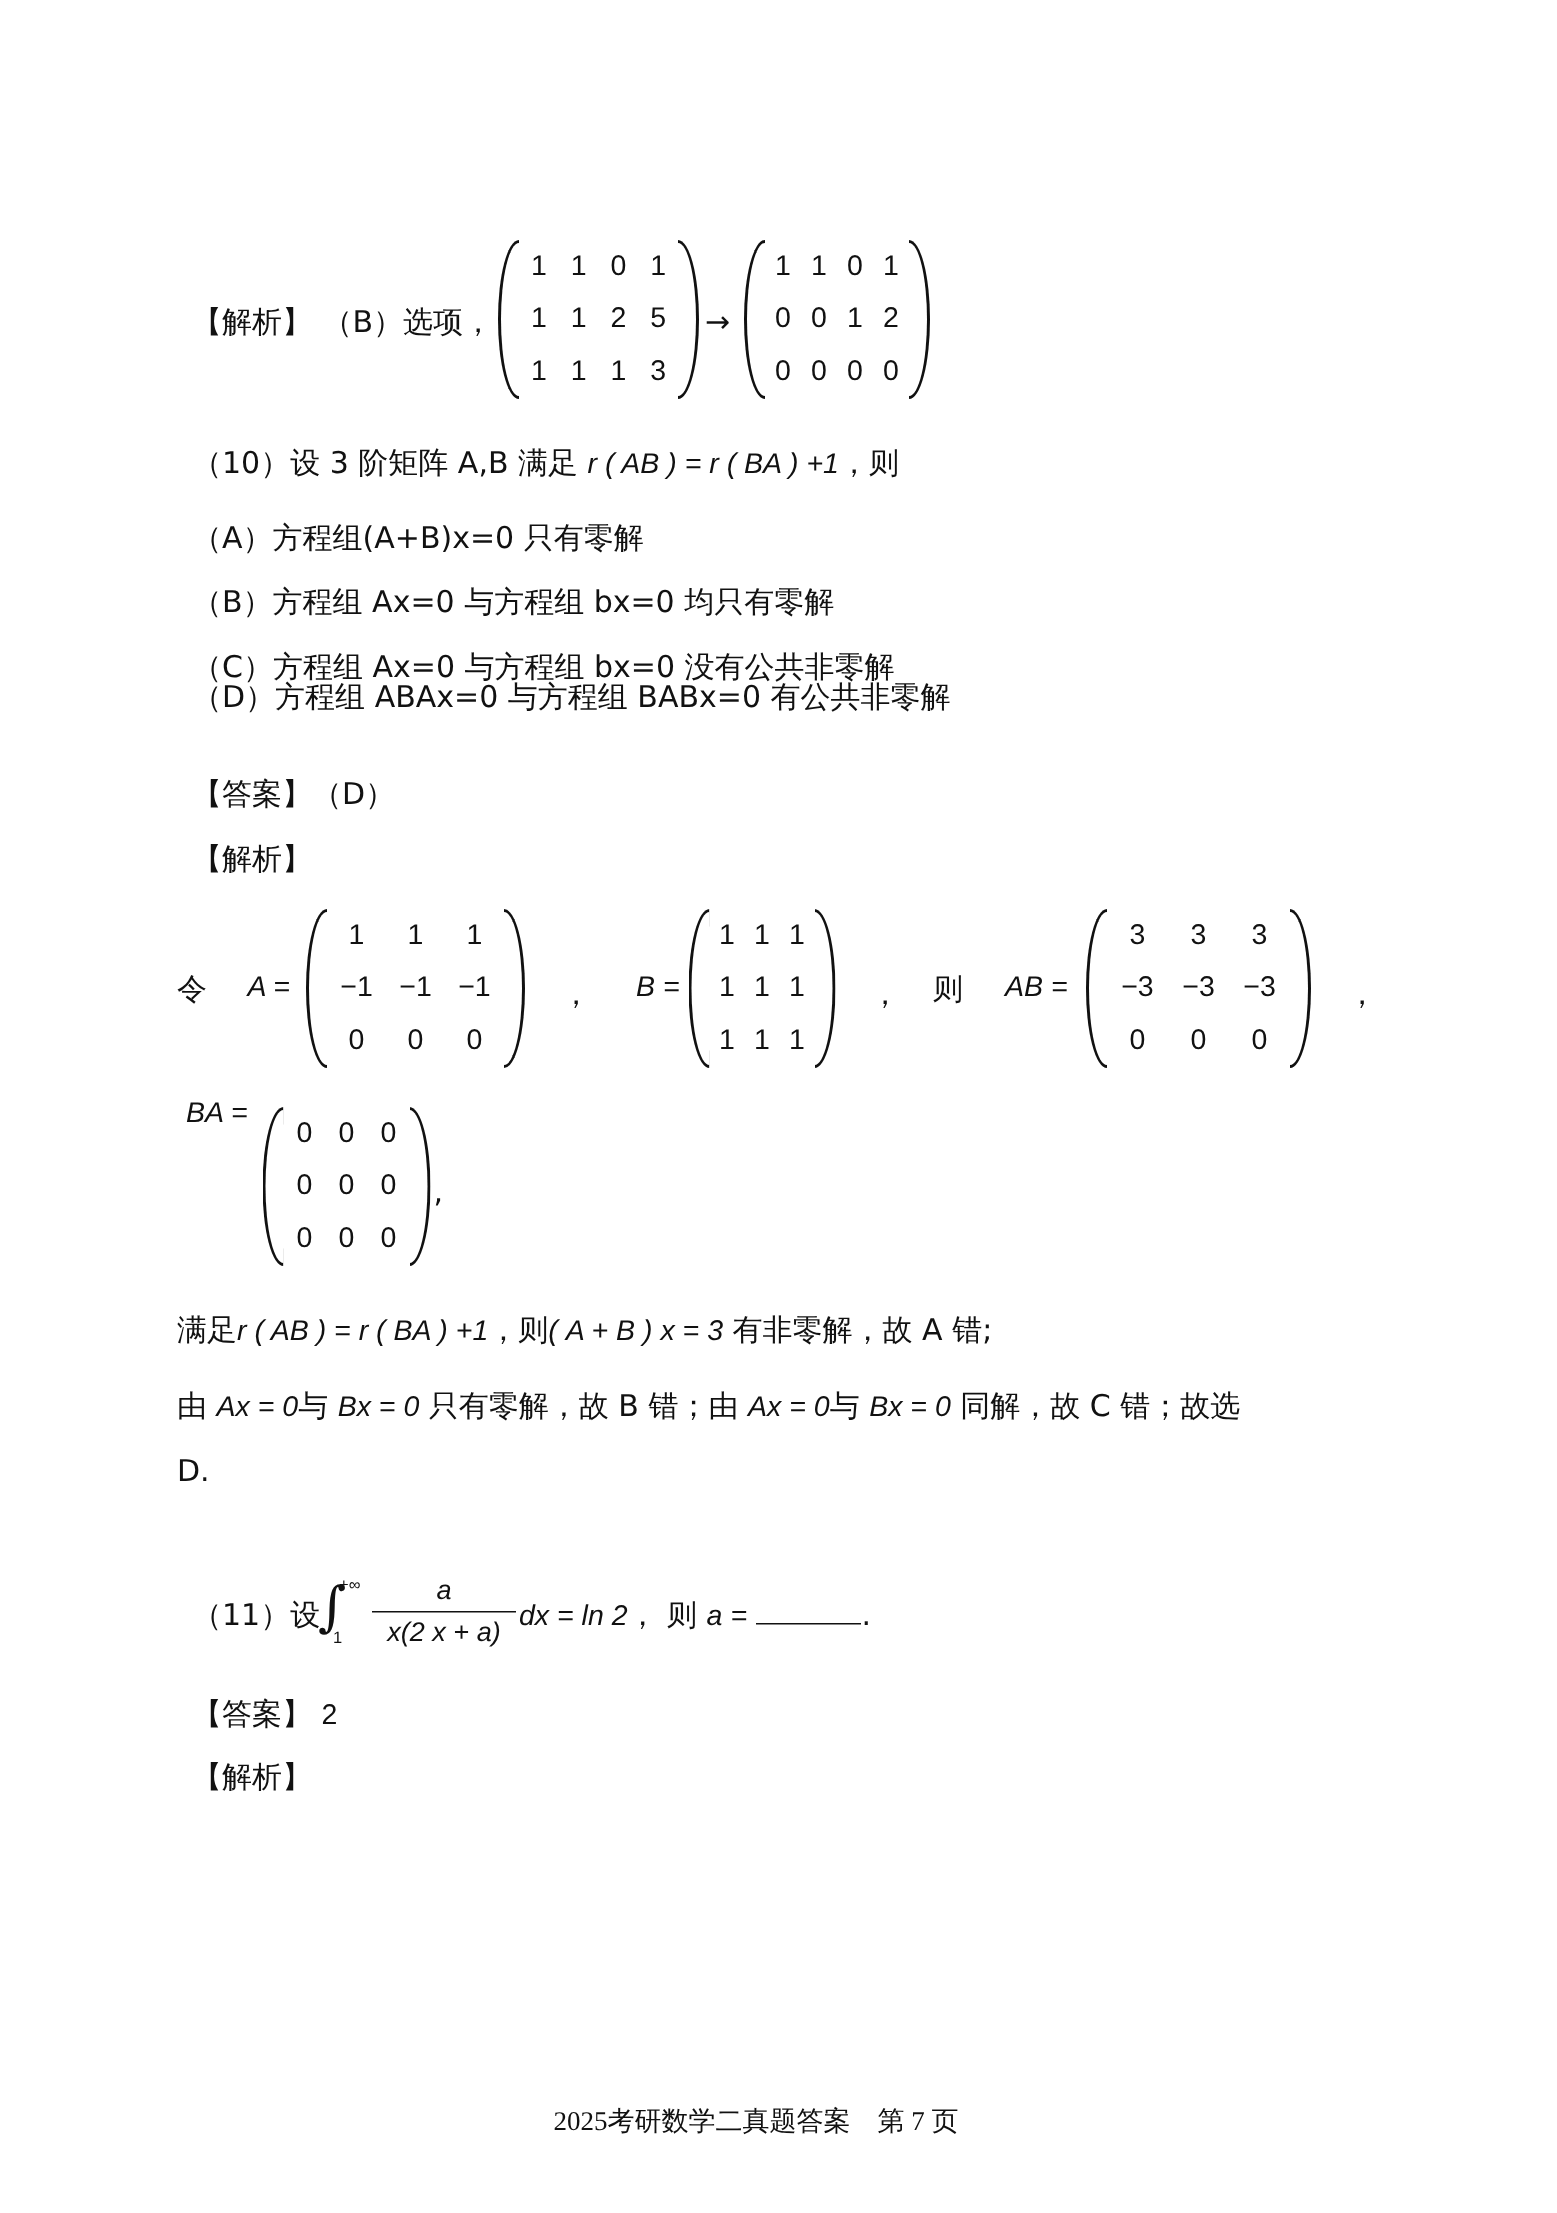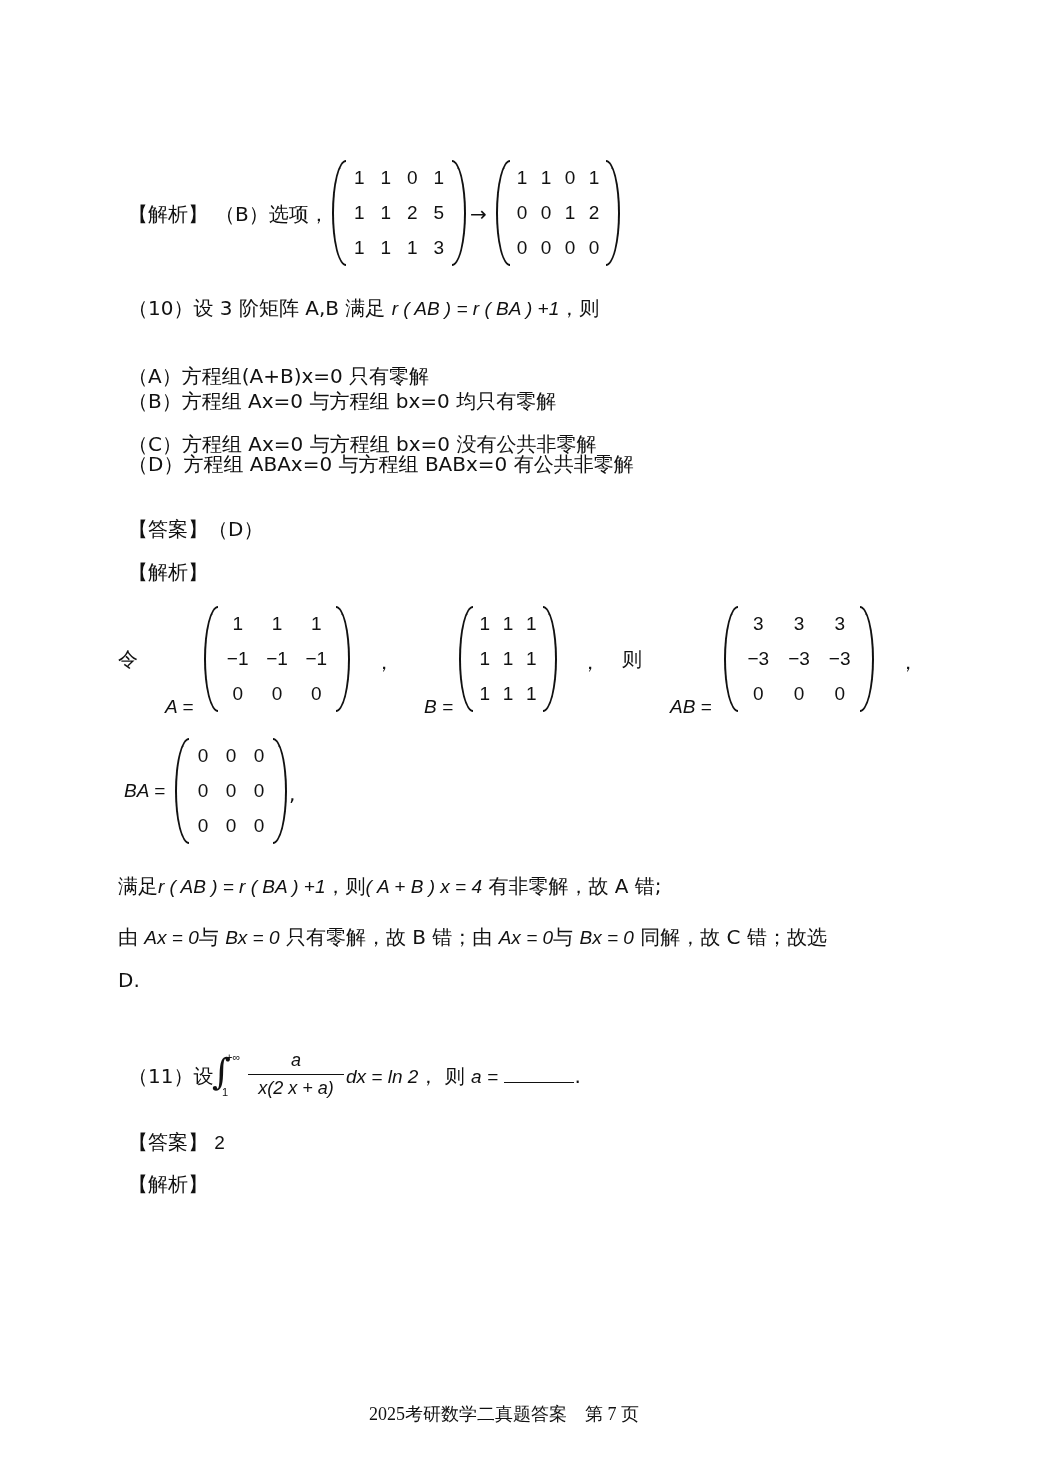--- a/index.html
+++ b/index.html
@@ -1,20 +1,20 @@
 <!DOCTYPE html>
 <html><head>
 <meta charset="utf-8">
 <style>
   html, body { margin:0; padding:0; background:#ffffff; }
   body { width:1038px; height:1475px; position:relative; overflow:hidden;
          font-family:"DejaVu Sans", "Liberation Sans", sans-serif; color:#111; }
   .abs { position:absolute; white-space:nowrap; }
   .t { font-size:20px; line-height:24px; }
-  .m { font-family:"Liberation Sans", sans-serif; font-style:italic; font-size:19px;margin-top:48px; }
+  .m { font-family:"Liberation Sans", sans-serif; font-style:italic; font-size:19px; }
   .mr { font-family:"Liberation Sans", sans-serif; font-size:19px; }
   .matrix { position:absolute; }
   .matrix .lp, .matrix .rp { position:absolute; top:0; bottom:0; width:12px; border:2px solid #111; }
   .matrix .lp { left:0; border-right:none; border-radius:14px 0 0 14px / 50% 0 0 50%; }
   .matrix .rp { right:0; border-left:none; border-radius:0 14px 14px 0 / 0 50% 50% 0; }
   .matrix .cells { position:absolute; left:14px; right:14px; top:0; bottom:0; display:grid; align-items:center; justify-items:center; }
   .matrix .cell { font-family:"Liberation Sans", sans-serif; font-size:19px; }
   .footer { font-family:"Liberation Serif", "DejaVu Serif", serif; font-size:18px; }
   .blank { display:inline-block; width:70px; border-bottom:1.5px solid #111; height:18px; vertical-align:baseline; }
   .frac { position:absolute; text-align:center; }
@@ -62,21 +62,21 @@
       <span class="cell">0</span>
       <span class="cell">0</span>
       <span class="cell">0</span>
     </div>
 </div>
 
 <div class="abs t" style="left:128px; top:296px;">
   <span>（10）设 3 阶矩阵 A,B 满足</span>
   <span class="m">r ( AB ) = r ( BA ) +1</span><span>，则</span>
 </div>
-<div class="abs t" style="left:128px; top:364px;text-align:right;">（A）方程组(A+B)x=0 只有零解</div>
+<div class="abs t" style="left:128px; top:346px;text-align:right;">（A）方程组(A+B)x=0 只有零解</div>
 <div class="abs t" style="left:128px; top:389px;">（B）方程组 Ax=0 与方程组 bx=0 均只有零解</div>
 <div class="abs t" style="left:128px; top:432px;">（C）方程组 Ax=0 与方程组 bx=0 没有公共非零解</div>
 <div class="abs t" style="left:128px; top:452px;">（D）方程组 ABAx=0 与方程组 BABx=0 有公共非零解</div>
 <div class="abs t" style="left:128px; top:517px;">
   <span>【答案】</span><span>（D）</span>
 </div>
 <div class="abs t" style="left:128px; top:560px;">【解析】</div>
 
 <div class="abs t" style="left:118px; top:647px;">令</div>
 <div class="abs m" style="left:165px; top:648px;">A =</div>
@@ -144,21 +144,21 @@
       <span class="cell">0</span>
       <span class="cell">0</span>
       <span class="cell">0</span>
       <span class="cell">0</span>
       <span class="cell">0</span>
     </div>
 </div>
 <div class="abs t" style="left:289px; top:782px;">,</div>
 
 <div class="abs t" style="left:118px; top:874px;">
-  <span>满足</span><span class="m">r ( AB ) = r ( BA ) +1</span><span>，则</span><span class="m">( A + B ) x = 4</span>
+  <span>满足</span><span class="m">r ( AB ) = r ( BA ) +1</span><span>，则</span><span class="m">( A + B ) x = 3</span>
   <span>有非零解，故 A 错;</span>
 </div>
 <div class="abs t" style="left:118px; top:925px;">
   <span>由</span>
   <span class="m">Ax = 0</span><span>与</span>
   <span class="m">Bx = 0</span>
   <span>只有零解，故 B 错；由</span>
   <span class="m">Ax = 0</span><span>与</span>
   <span class="m">Bx = 0</span>
   <span>同解，故 C 错；故选</span>

